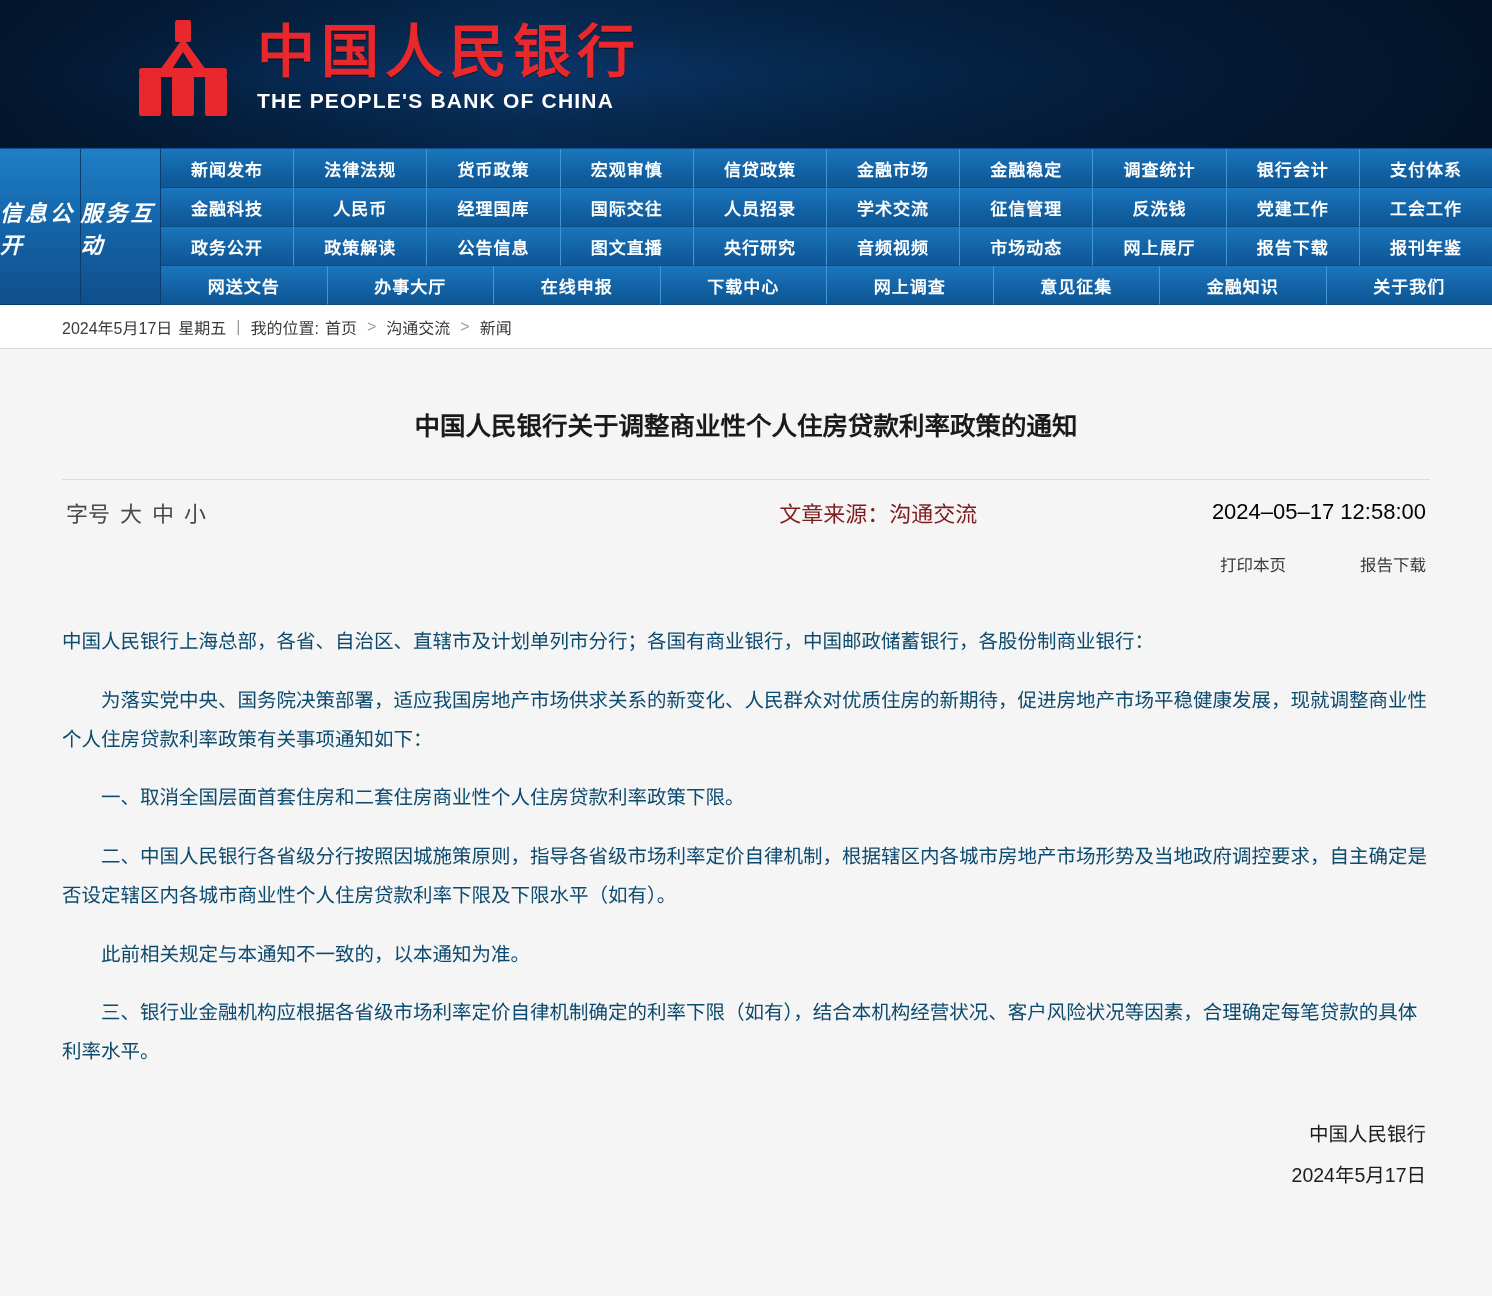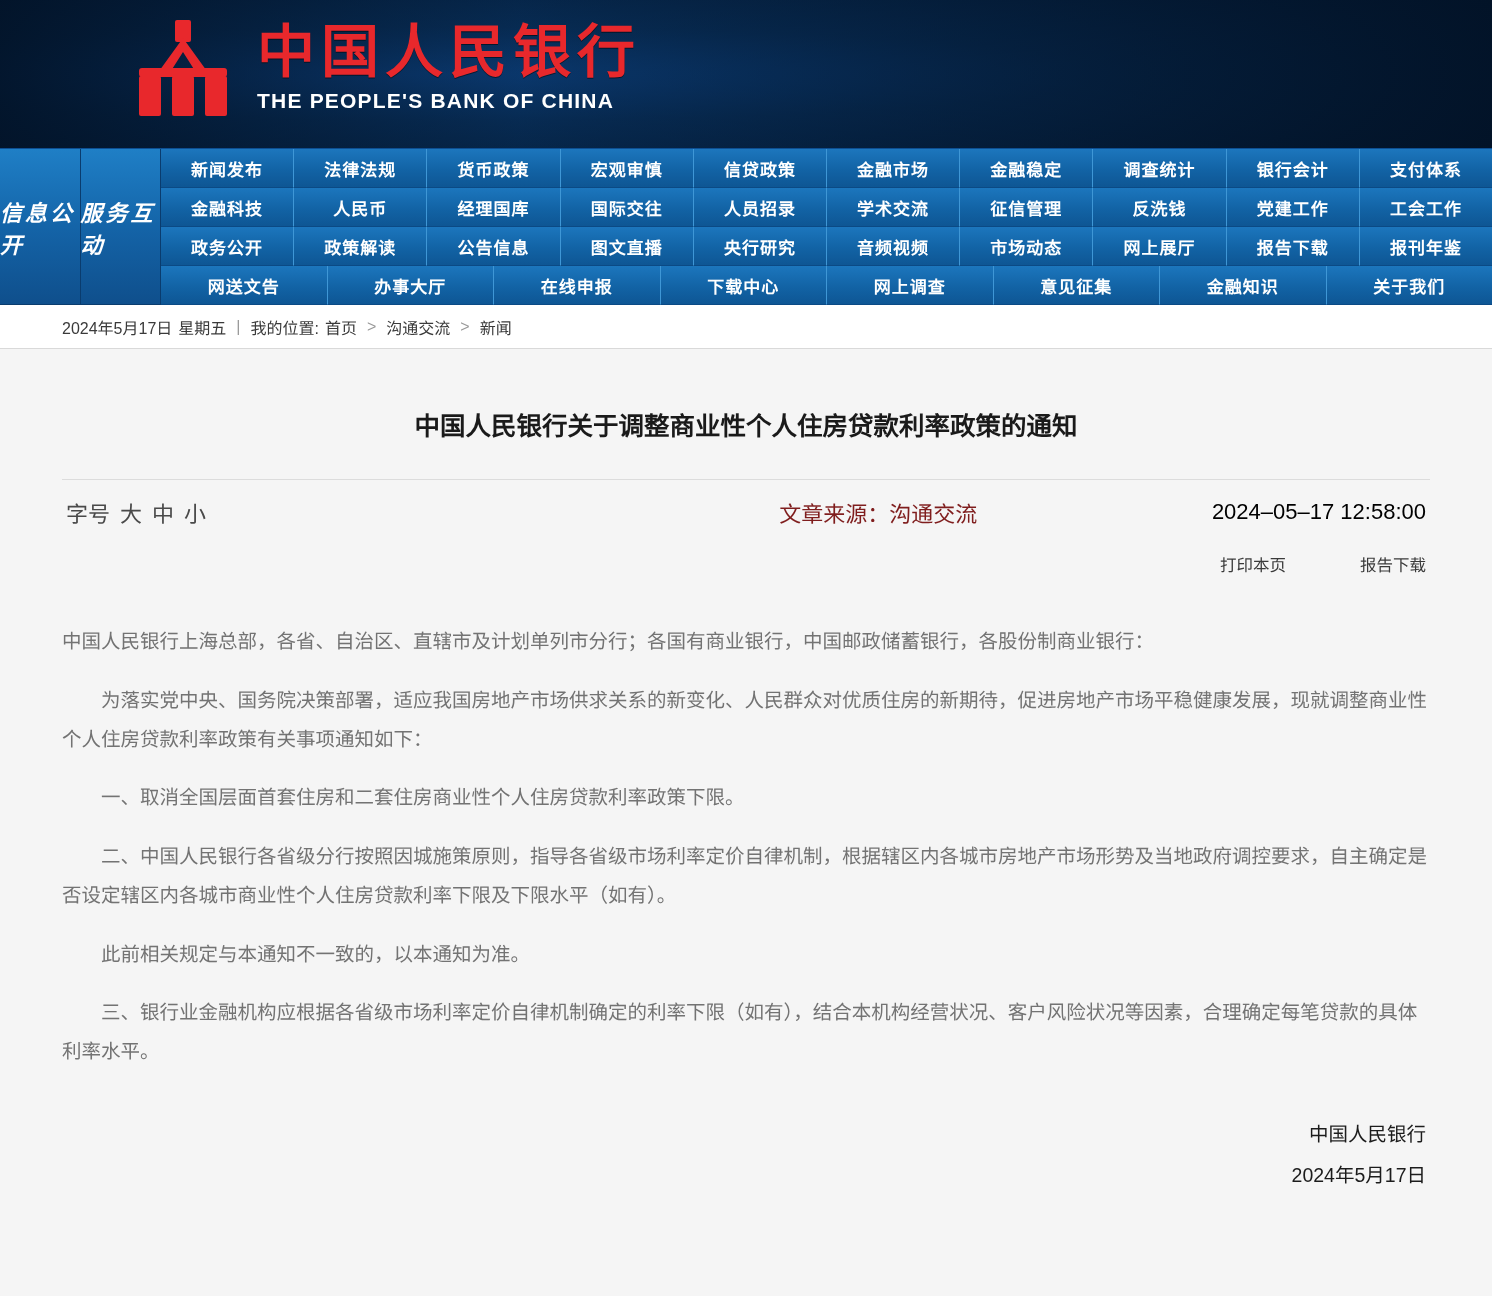--- a/index.html
+++ b/index.html
@@ -164,21 +164,21 @@
   .art-actions a {
     color: #3a3a3a;
     text-decoration: none;
     cursor: pointer;
   }
 
   .art-body {
     padding-top: 36px;
     font-size: 19.5px;
     line-height: 2.02;
-    color: #737373;
+    color: #0c4a6e;
     font-family: "Liberation Sans", "DejaVu Sans", sans-serif;
   }
   .art-body p { margin: 0 0 12px 0; }
   .art-body p.indent { text-indent: 2em; margin-top: 19px; }
   .sign {
     margin-top: 42px;
     text-align: right;
     font-size: 19.5px;
     line-height: 2.1;
     color: #1c1c1c;

